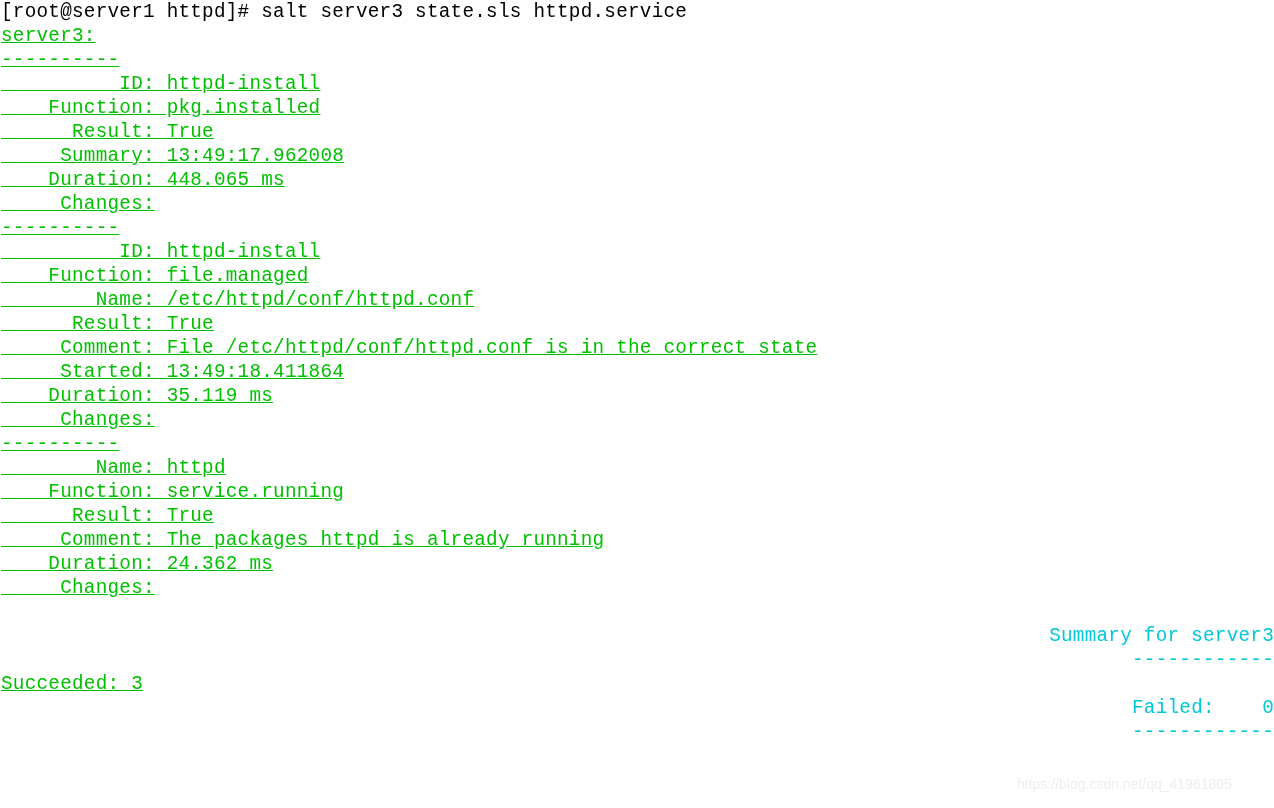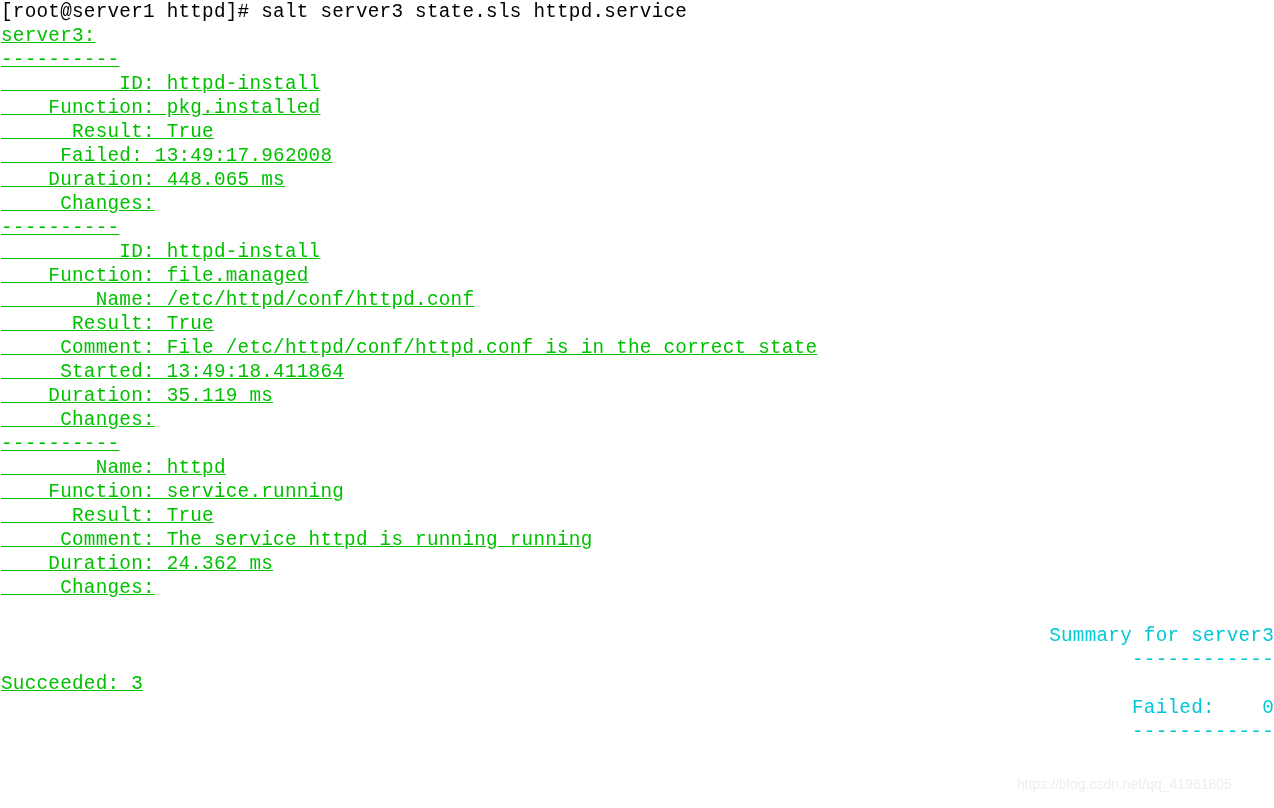--- a/index.html
+++ b/index.html
@@ -55,39 +55,39 @@
 
 <div id="terminal">
 
   <div class="line c-prompt">[root@server1 httpd]# salt server3 state.sls httpd.service</div>
   <div class="line c-green">server3:</div>
   <div class="line c-green">----------</div>
 
   <div class="line c-green">          ID: httpd-install</div>
   <div class="line c-green">    Function: pkg.installed</div>
   <div class="line c-green">      Result: True</div>
-  <div class="line c-green">     Failed: 13:49:17.962008</div>
+  <div class="line c-green">     Summary: 13:49:17.962008</div>
   <div class="line c-green">    Duration: 448.065 ms</div>
   <div class="line c-green">     Changes:</div>
   <div class="line c-green">----------</div>
 
   <div class="line c-green">          ID: httpd-install</div>
   <div class="line c-green">    Function: file.managed</div>
   <div class="line c-green">        Name: /etc/httpd/conf/httpd.conf</div>
   <div class="line c-green">      Result: True</div>
   <div class="line c-green">     Comment: File /etc/httpd/conf/httpd.conf is in the correct state</div>
   <div class="line c-green">     Started: 13:49:18.411864</div>
   <div class="line c-green">    Duration: 35.119 ms</div>
   <div class="line c-green">     Changes:</div>
   <div class="line c-green">----------</div>
 
   <div class="line c-green">        Name: httpd</div>
   <div class="line c-green">    Function: service.running</div>
   <div class="line c-green">      Result: True</div>
-  <div class="line c-green">     Comment: The service httpd is running running</div>
+  <div class="line c-green">     Comment: The packages httpd is already running</div>
   <div class="line c-green">    Duration: 24.362 ms</div>
   <div class="line c-green">     Changes:</div>
 
   <div class="line blank"></div>
 
   <div class="line c-cyan">Summary for server3</div>
   <div class="line c-cyan">------------</div>
   <div class="line c-green">Succeeded: 3</div>
   <div class="line c-cyan">Failed:    0</div>
   <div class="line c-cyan">------------</div>

